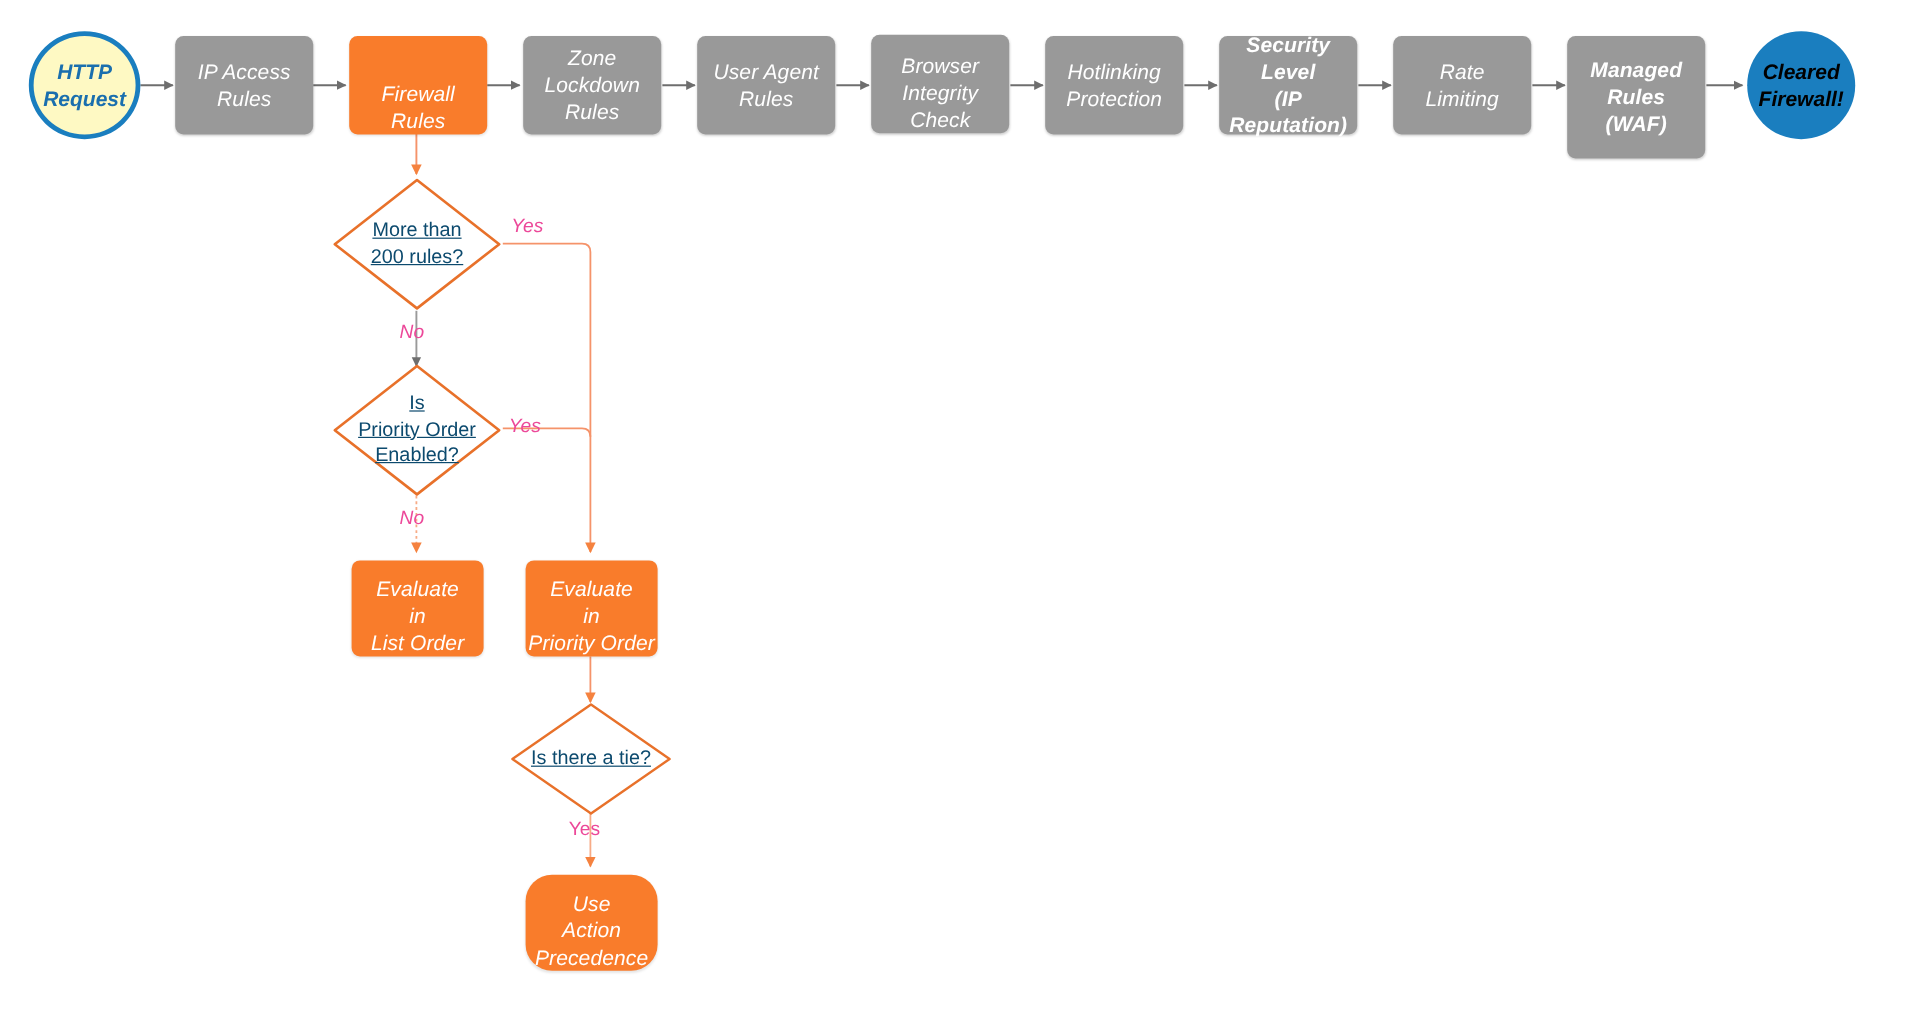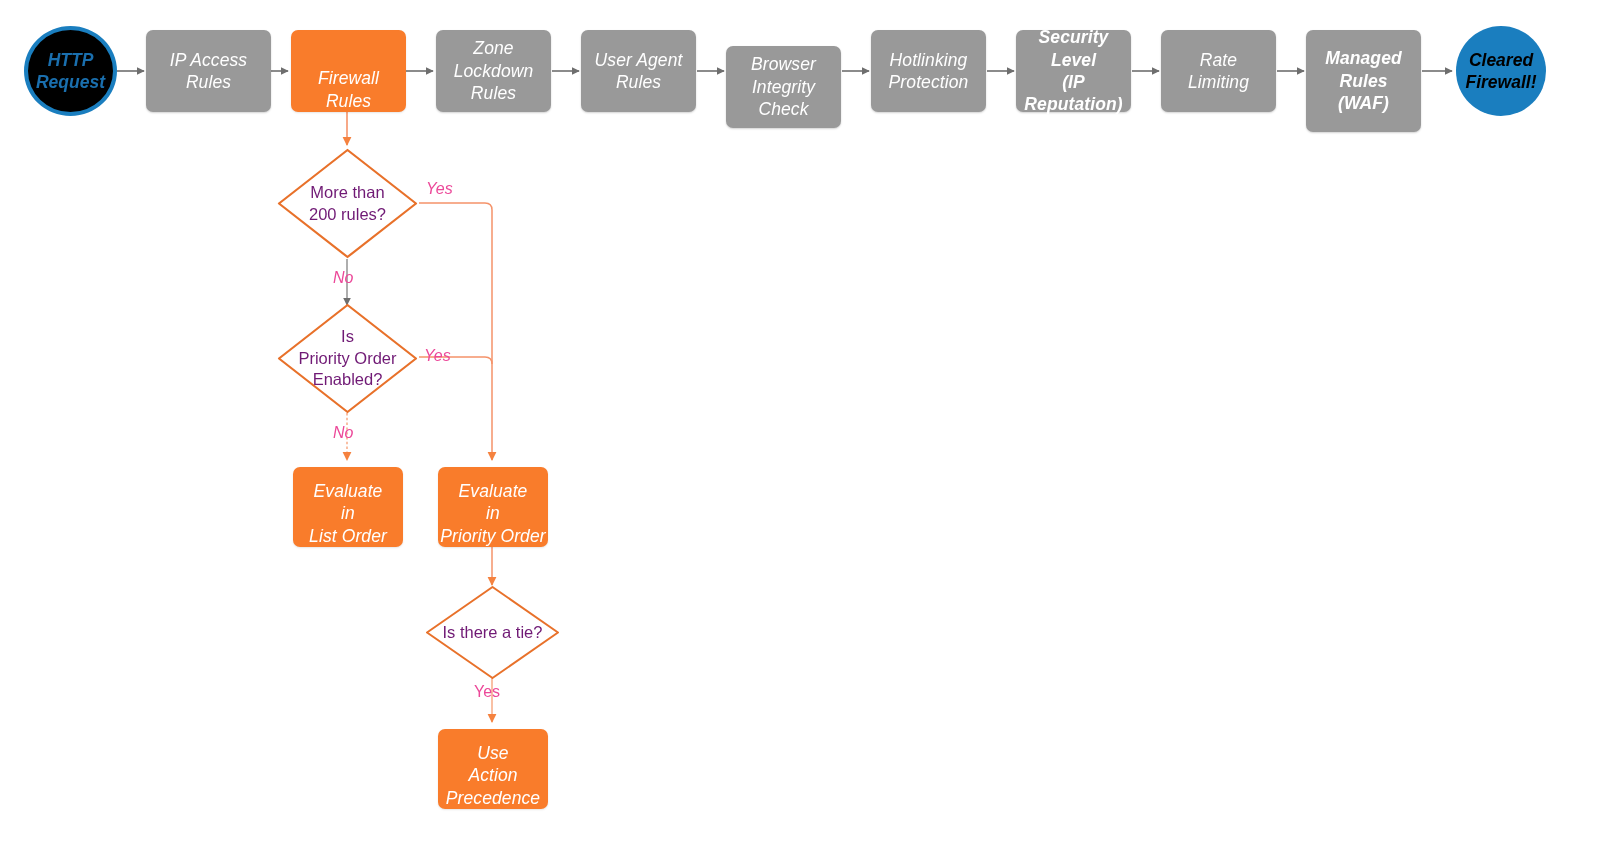--- a/index.html
+++ b/index.html
@@ -42,44 +42,45 @@
   .proc.orange { background: #f97c2b; box-shadow: 0 1px 2px rgba(0,0,0,0.10); align-items: flex-end; }
 
   
   .circle {
     border-radius: 50%;
     font-style: italic;
     font-weight: bold;
     font-size: 17.5px;
   }
   .circle.hollow {
-    background: #000000;
+    background: #fef9c3;
     border: 4px solid #1a7ebf;
     color: #1a6fae;
   }
   .circle.filled {
     background: #1a7ebf;
     color: #000000;
   }
 
   
   .diamond-wrap { position: absolute; }
   .diamond-wrap svg { position: absolute; left: 0; top: 0; overflow: visible; }
   .diamond-label {
     position: absolute;
     left: 0; top: 0;
     width: 100%; height: 100%;
     display: flex;
     align-items: center;
     justify-content: center;
     text-align: center;
-    color: #701a75;
+    color: #0c4a6e;
     font-size: 16.5px;
     line-height: 1.3;
     white-space: pre-line;
+    text-decoration: underline;
   }
 
   
   .edge-label {
     position: absolute;
     font-size: 16px;
     color: #ec4899;
     white-space: nowrap;
   }
   .edge-label.ital { font-style: italic; }
@@ -132,42 +133,42 @@
      Use Action Precedence --&gt;
     <path d="M492,677 L492,722" stroke="#f7ab86" stroke-width="1.5" marker-end="url(#ah-orange)"></path>
   </g>
 </svg>
 
 <div class="node circle hollow" style="left:24px; top:26px; width:93px; height:90px;">
   <span>HTTP
 Request</span>
 </div>
 
-<div class="node proc gray" style="left:146px; top:30px; width:125px; height:82px;">
+<div class="node proc gray" style="left:146px; top:30px; width:115px; height:82px;">
   <span>IP Access
 Rules</span>
 </div>
 
 <div class="node proc orange" style="left:291px; top:30px; width:115px; height:82px;">
   <span>Firewall
 Rules</span>
 </div>
 
 <div class="node proc gray" style="left:436px; top:30px; width:115px; height:82px;">
   <span>Zone
 Lockdown
 Rules</span>
 </div>
 
 <div class="node proc gray" style="left:581px; top:30px; width:115px; height:82px;">
   <span>User Agent
 Rules</span>
 </div>
 
-<div class="node proc gray" style="left:726px; top:46px; width:115px; height:82px;">
+<div class="node proc gray" style="left:726px; top:29px; width:115px; height:82px;align-items:flex-end;">
   <span>Browser
 Integrity
 Check</span>
 </div>
 
 <div class="node proc gray" style="left:871px; top:30px; width:115px; height:82px;">
   <span>Hotlinking
 Protection</span>
 </div>
 
@@ -222,21 +223,21 @@
 in
 List Order</span>
 </div>
 
 <div class="node proc orange" style="left:438px; top:467px; width:110px; height:80px;">
   <span>Evaluate
 in
 Priority Order</span>
 </div>
 
-<div class="node proc orange" style="left:438px; top:729px; width:110px; height:80px;">
+<div class="node proc orange" style="left:438px; top:729px; width:110px; height:80px;border-radius:22px;">
   <span>Use
 Action
 Precedence</span>
 </div>
 
 <div class="edge-label ital" style="left:426px; top:180px;">Yes</div>
 
 <div class="edge-label ital" style="left:333px; top:269px;">No</div>
 
 <div class="edge-label ital" style="left:424px; top:347px;">Yes</div>

